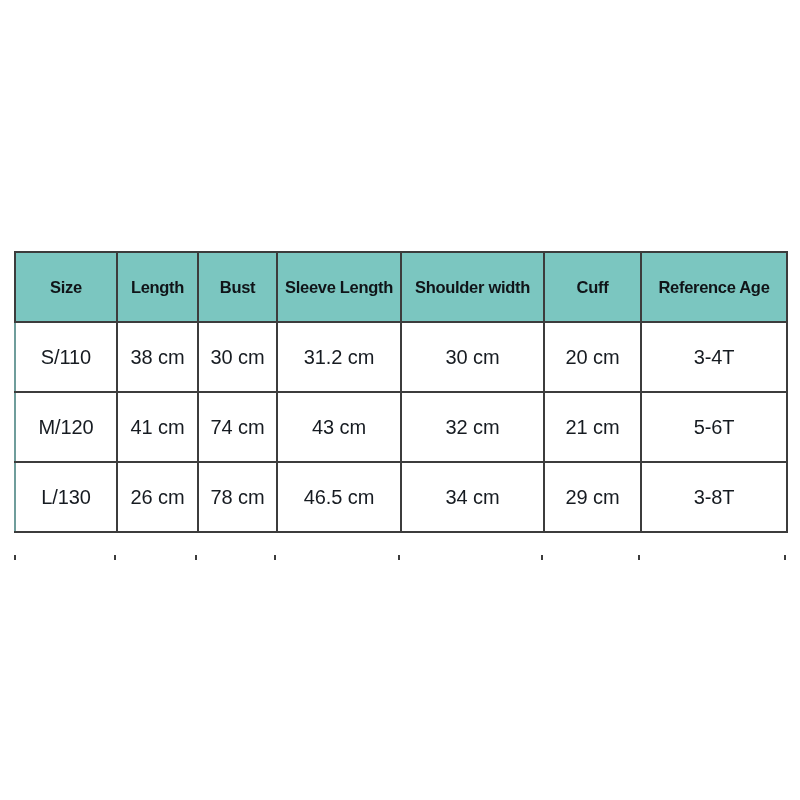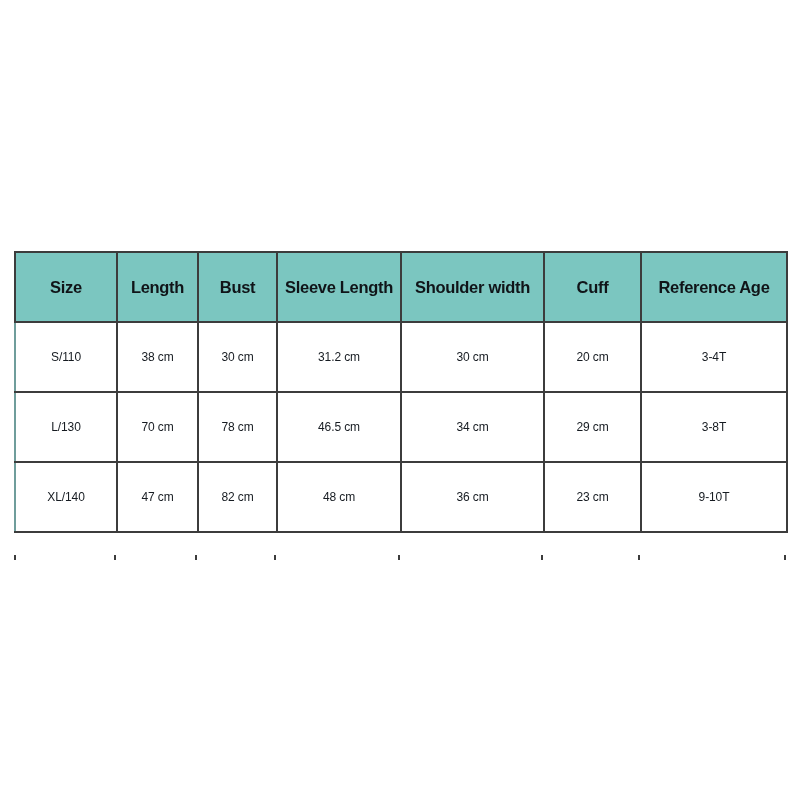--- a/index.html
+++ b/index.html
@@ -42,21 +42,21 @@
     font-size: 16.5px;
     letter-spacing: -0.3px;
     font-stretch: condensed;
   }
 
   
   #size-chart tbody td {
     height: 60px;
     color: #161b21;
     font-weight: normal;
-    font-size: 12px;
+    font-size: 20px;
     letter-spacing: -0.1px;
   }
 
   
   #size-chart tbody td.first-col {
     border-left-color: #6f9d9b;
   }
 
   
   .col-size      { width: 102px; }
@@ -111,36 +111,36 @@
     <tr>
       <td class="first-col">S/110</td>
       <td>38 cm</td>
       <td>30 cm</td>
       <td>31.2 cm</td>
       <td>30 cm</td>
       <td>20 cm</td>
       <td>3-4T</td>
     </tr>
     <tr>
+      <td class="first-col">M/120</td>
+      <td>41 cm</td>
+      <td>74 cm</td>
+      <td>43 cm</td>
+      <td>32 cm</td>
+      <td>21 cm</td>
+      <td>5-6T</td>
+    </tr>
+    <tr>
       <td class="first-col">L/130</td>
-      <td>70 cm</td>
+      <td>26 cm</td>
       <td>78 cm</td>
       <td>46.5 cm</td>
       <td>34 cm</td>
       <td>29 cm</td>
       <td>3-8T</td>
-    </tr>
-    <tr>
-      <td class="first-col">XL/140</td>
-      <td>47 cm</td>
-      <td>82 cm</td>
-      <td>48 cm</td>
-      <td>36 cm</td>
-      <td>23 cm</td>
-      <td>9-10T</td>
     </tr>
   </tbody>
 </table>
 
 <div id="row-stubs">
   <span style="left:0px;"></span>
   <span style="left:100px;"></span>
   <span style="left:181px;"></span>
   <span style="left:260px;"></span>
   <span style="left:384px;"></span>

